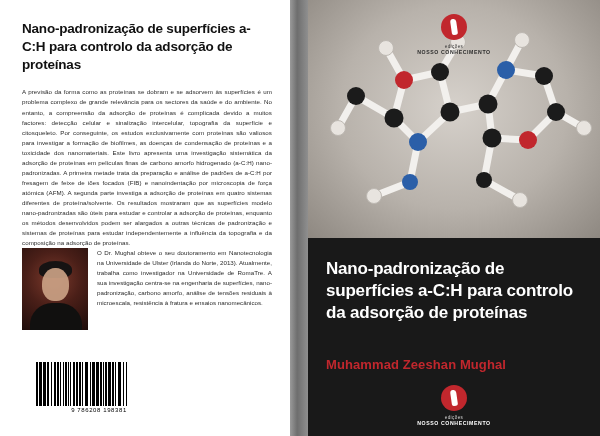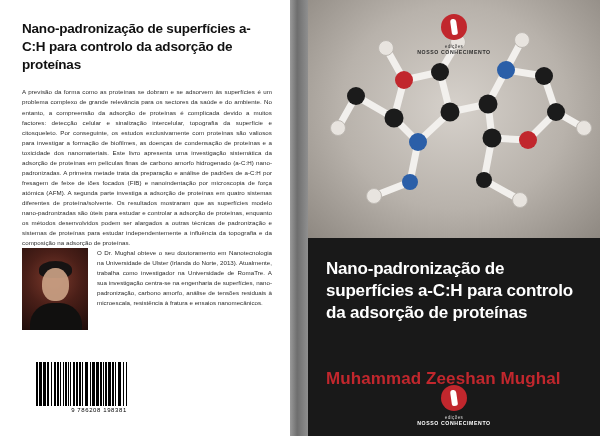--- a/index.html
+++ b/index.html
@@ -221,23 +221,23 @@
     width: 256px;
     font-size: 17px;
     font-weight: bold;
     color: #ffffff;
     line-height: 1.28;
     letter-spacing: -0.2px;
   }
   #front-author {
     position: absolute;
     left: 18px;
-    top: 131px;
+    top: 119px;
     width: 256px;
-    font-size: 17px;
+    font-size: 13px;
     font-weight: bold;
     color: #c1272d;
     letter-spacing: 0.1px;
   }
   #front-bottom-logo {
     position: absolute;
     left: 50%;
     transform: translateX(-50%);
     bottom: 10px;
     width: 90px;

